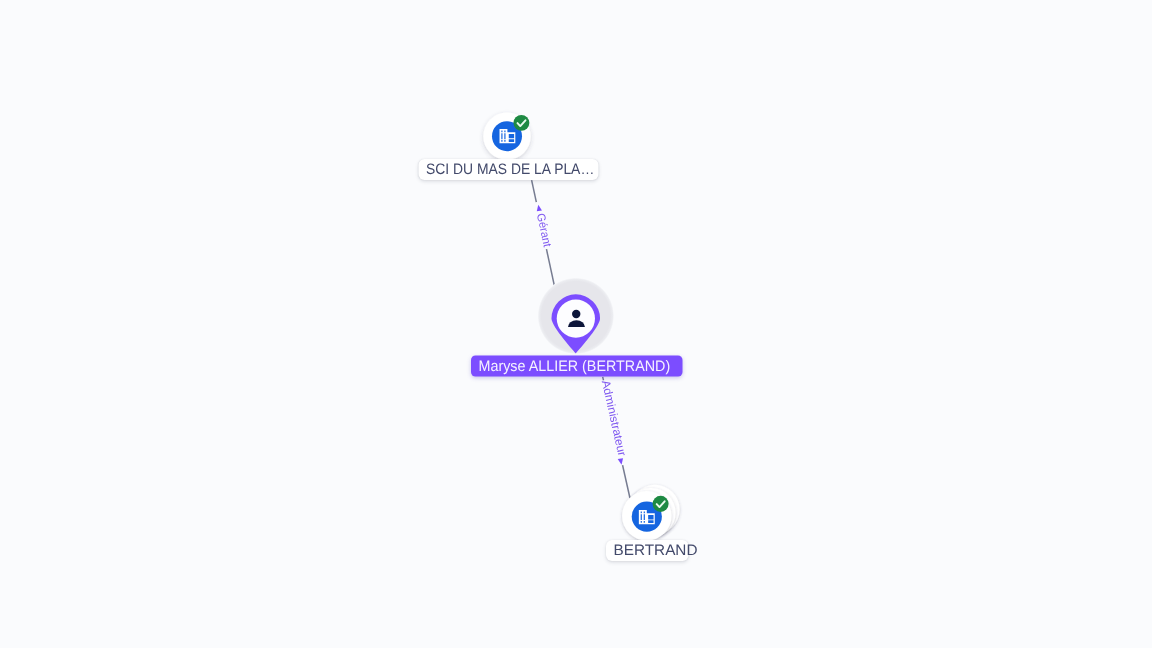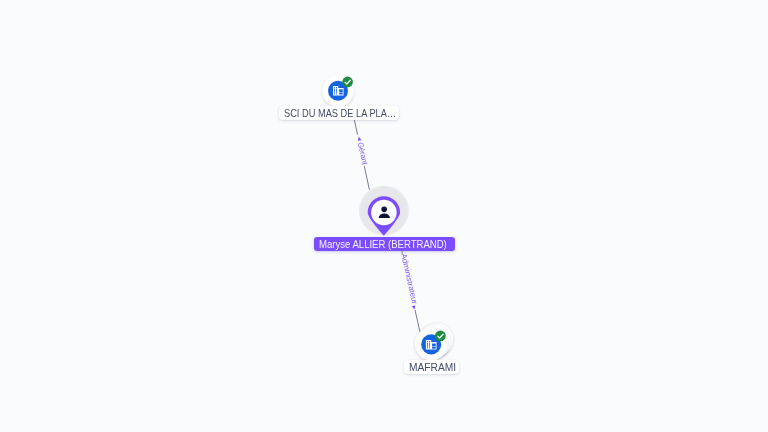--- a/index.html
+++ b/index.html
@@ -100,15 +100,15 @@
     <circle cx="21.2" cy="24.4" r="10.05" fill="#1565E0"></circle>
     <g fill="#ffffff" transform="translate(14.84,18.41) scale(0.530)">
       <path fill-rule="evenodd" d="M12 7V3H2v18h20V7H12z M4.3 4.9h1.5v2.3h-1.5z M4.3 8.3h1.5v7.3h-1.5z M4.3 16.7h1.5v2.3h-1.5z M8.1 4.9h1.5v2.3h-1.5z M8.1 8.3h1.5v7.3h-1.5z M8.1 16.7h1.5v2.3h-1.5z M13.7 9.4h6.8v5.4h-6.8z M13.7 15.9h6.8v3.4h-6.8z"></path>
     </g>
     <g>
       <circle cx="30.4" cy="15.9" r="5.35" fill="#1E8A43"></circle>
       <path d="M27.8 16.1 l1.85 1.95 l3.45 -3.85" stroke="#e9fbee" stroke-width="1.3" fill="none" stroke-linecap="round" stroke-linejoin="round"></path>
     </g>
   </svg>
 </div>
-<div class="chip" style="left:403.9px;top:360.2px;width:45.5px;"><span style="transform:scaleX(1.012)">MAFRAMI</span></div>
+<div class="chip" style="left:403.9px;top:360.2px;width:45.5px;"><span style="transform:scaleX(1.012)">BERTRAND</span></div>
 
 </div>
 
 </body></html>

